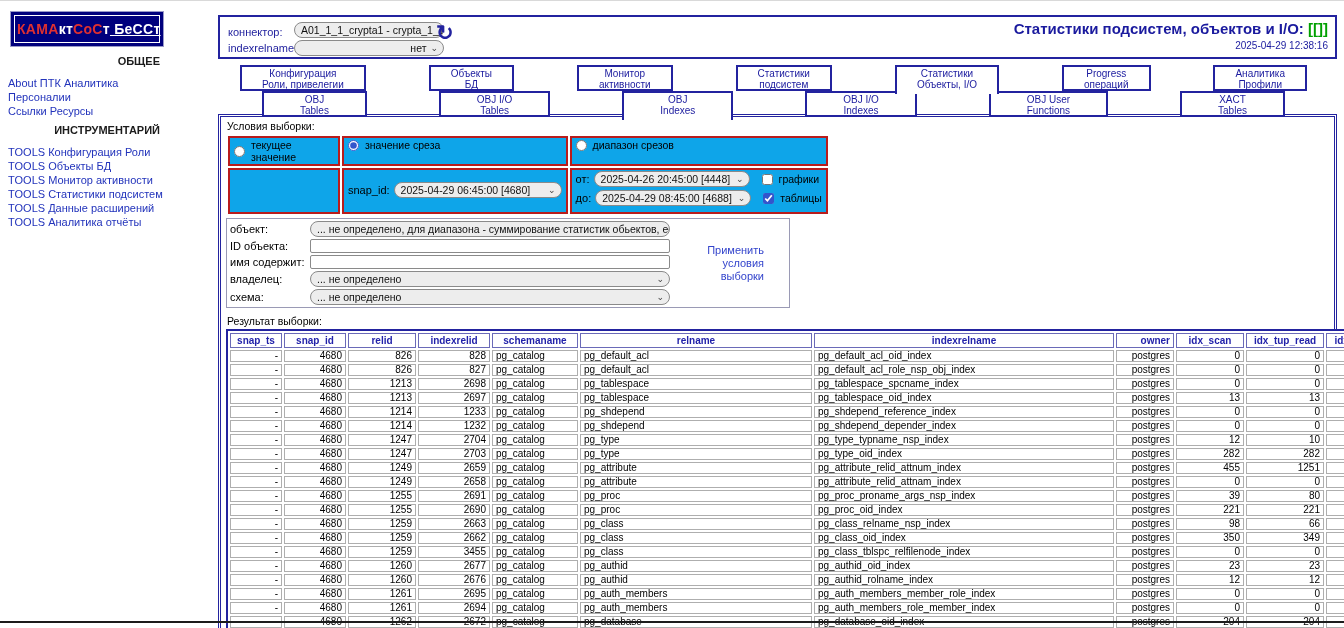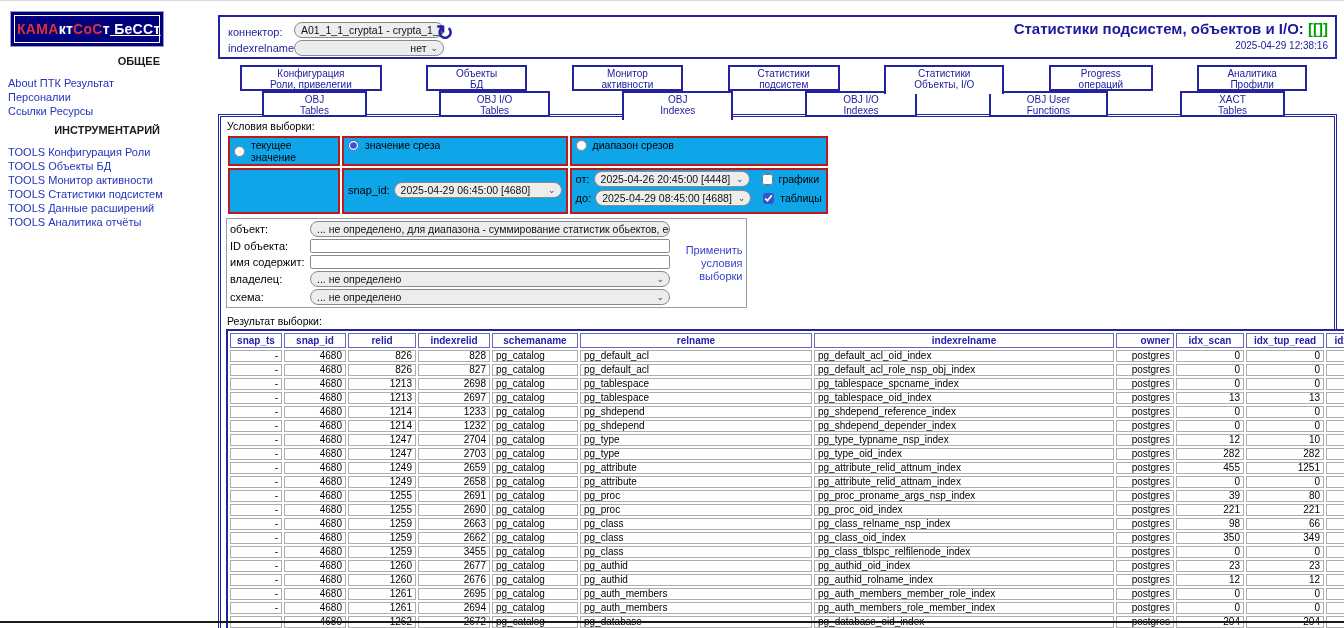--- a/index.html
+++ b/index.html
@@ -28,32 +28,32 @@
   .sel-arrow{font-size:9px;color:#444;margin-left:4px;line-height:8px;}
   .refresh{position:absolute;left:216px;top:6px;font-size:21px;font-weight:bold;color:#23239f;cursor:pointer;line-height:20px;}
   .hdr-title{position:absolute;right:7px;top:3px;font-size:15px;font-weight:bold;color:#1a1a9e;white-space:nowrap;}
   .hdr-title .green{color:#00a000;}
   .hdr-dt{position:absolute;right:7px;top:23px;font-size:10px;color:#1a1a9e;}
   
   .tabs{display:flex;justify-content:space-between;align-items:flex-start;position:relative;}
   .tabs1{margin-top:6px;padding:0 30px 0 22px;height:26px;z-index:3;}
   .tabs2{padding:0 52px 0 44px;height:26px;z-index:2;margin-bottom:-3px;}
   .tab{border:2px solid #23239f;background:#fff;color:#1a1a9e;font-size:10px;line-height:11px;
-    text-align:center;padding:1px 28px;white-space:nowrap;cursor:pointer;box-sizing:border-box;height:26px;}
+    text-align:center;padding:1px 20px;white-space:nowrap;cursor:pointer;box-sizing:border-box;height:26px;}
   .tabs2 .tab{padding:1px 36px;}
   .tab.active{border-bottom:none;height:29px;padding-bottom:4px;position:relative;z-index:4;}
   
   .panel{position:relative;z-index:1;border:3px double #23239f;background:#fff;padding:3px 6px 0 5px;height:600px;box-sizing:border-box;}
   .section-label{font-size:10.5px;color:#000;margin:0 0 2px 1px;}
   table.fbox{border-collapse:separate;border-spacing:2px;}
   table.fbox td{border:2px solid #b91c1c;padding:1px 4px;vertical-align:top;font-size:10.5px;background:#0ea5e9;}
   .radio-lbl{font-size:10.5px;}
   .inline{display:flex;align-items:center;gap:4px;}
   input[type=radio],input[type=checkbox]{width:11px;height:11px;margin:0 2px 0 0;accent-color:#3355cc;}
-  .fb2{border:1px solid #9a9ab5;width:521px;box-sizing:border-box;margin-top:2px;padding:2px 3px;display:flex;}
+  .fb2{border:1px solid #9a9ab5;width:564px;box-sizing:border-box;margin-top:2px;padding:2px 3px;display:flex;}
   .fb2-grid{display:grid;grid-template-columns:80px 360px;row-gap:2px;align-items:center;}
   .fb2-label{font-size:11px;}
   .txt-input{height:14px;border:1px solid #8a8a8a;background:#fff;font-size:10.5px;padding:0 3px;box-sizing:border-box;width:360px;border-radius:2px;}
   .apply-link{flex:1;display:flex;align-items:center;justify-content:center;}
   .apply-link a{color:#3344cc;font-size:11px;text-align:right;line-height:13px;cursor:pointer;}
   
   table.rt{border-collapse:separate;border-spacing:2px;border:2px solid #23239f;background:#fff;table-layout:fixed;width:1100px;margin-top:1px;}
   .rt th{border:1px solid #6a6ab8;color:#2222aa;font-size:10px;font-weight:bold;padding:1px 3px;text-align:center;background:#fff;overflow:hidden;}
   .rt td{border:1px solid #aeaeae;font-size:10px;line-height:10px;height:10px;padding:0 3px;background:#fff;overflow:hidden;white-space:nowrap;}
   .rt td.al-r{text-align:right;} .rt td.al-l{text-align:left;}
@@ -72,21 +72,21 @@
 </style>
 </head>
 <body>
 
 <div class="sidebar">
   <div class="logo">
     <div class="logo-inner"><span style="color: rgb(224, 48, 48);">КАМА</span><span style="color: rgb(255, 255, 255);">кт</span><span style="color: rgb(224, 48, 48);">СоС</span><span style="color: rgb(255, 255, 255);">т</span><span style="color: rgb(255, 255, 255); text-decoration: underline;"> БеССт</span></div>
   </div>
   <div class="side-head">ОБЩЕЕ</div>
   <div class="side-links">
-      <a href="#" class="side-link">About ПТК Результат</a>
+      <a href="#" class="side-link">About ПТК Аналитика</a>
       <a href="#" class="side-link">Персоналии</a>
       <a href="#" class="side-link">Ссылки Ресурсы</a>
     </div>
   <div class="side-head">ИНСТРУМЕНТАРИЙ</div>
   <div class="side-links">
       <a href="#" class="side-link">TOOLS Конфигурация Роли</a>
       <a href="#" class="side-link">TOOLS Объекты БД</a>
       <a href="#" class="side-link">TOOLS Монитор активности</a>
       <a href="#" class="side-link">TOOLS Статистики подсистем</a>
       <a href="#" class="side-link">TOOLS Данные расширений</a>

